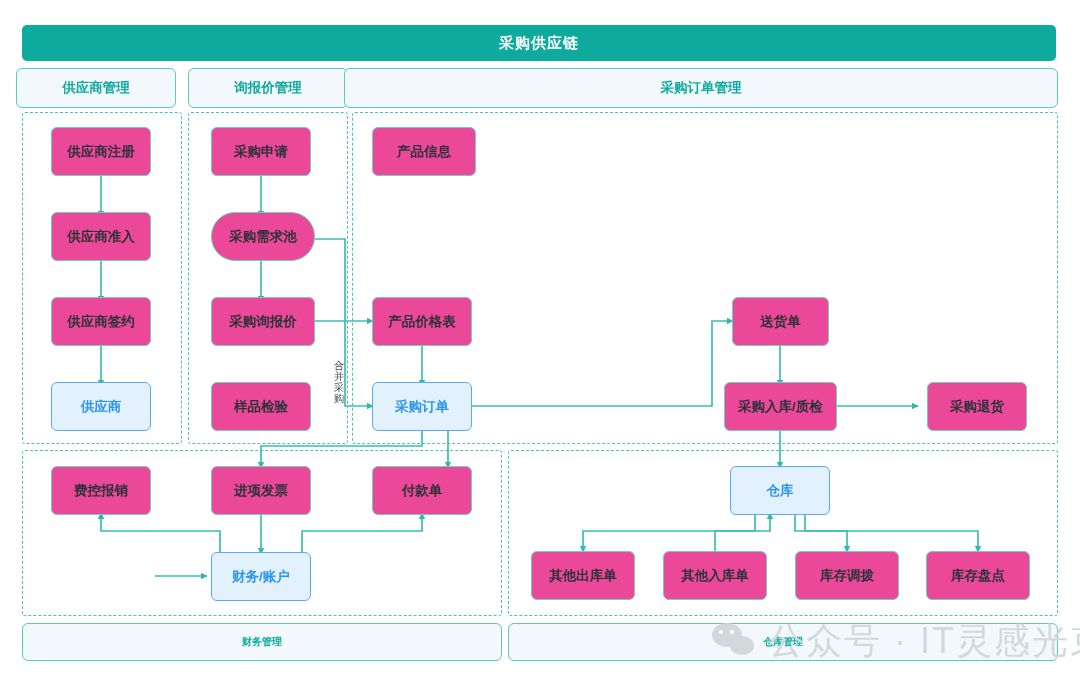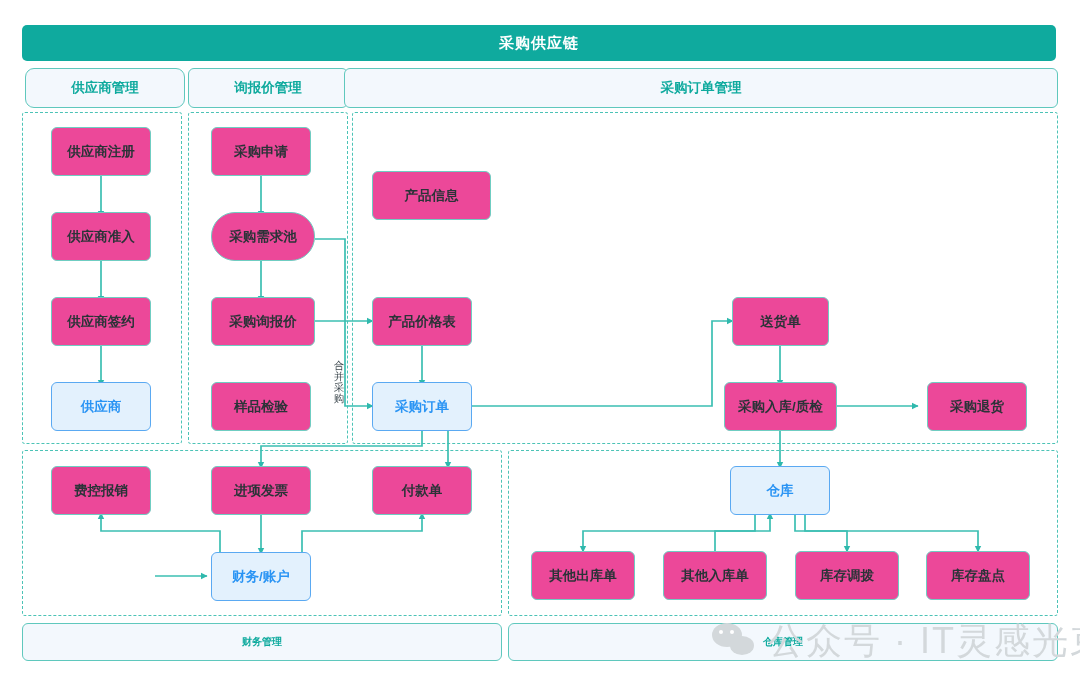--- a/index.html
+++ b/index.html
@@ -61,21 +61,21 @@
   .wm-logo .b2{width:24px;height:19px;left:18px;top:13px;}
   .wm-logo .d{position:absolute;width:4px;height:4px;border-radius:50%;background:#fff;}
 </style>
 </head>
 <body>
 
 <div id="stage">
 
   <div class="title-bar">采购供应链</div>
 
-  <div class="col-head" style="left:25px;top:68px;width:158px;border-radius:9px;">供应商管理</div>
+  <div class="col-head" style="left:16px;top:68px;width:158px;">供应商管理</div>
   <div class="col-head" style="left:188px;top:68px;width:158px;">询报价管理</div>
   <div class="col-head" style="left:344px;top:68px;width:712px;">采购订单管理</div>
 
   <div class="zone" style="left:22px;top:112px;width:158px;height:330px;"></div>
   <div class="zone" style="left:188px;top:112px;width:158px;height:330px;"></div>
   <div class="zone" style="left:352px;top:112px;width:704px;height:330px;"></div>
   <div class="zone" style="left:22px;top:450px;width:478px;height:164px;"></div>
   <div class="zone" style="left:508px;top:450px;width:548px;height:164px;"></div>
 
   <svg class="links" xmlns="http://www.w3.org/2000/svg">
@@ -139,21 +139,21 @@
   <div class="node" style="left:51px;top:127px;width:100px;height:49px;">供应商注册</div>
   <div class="node" style="left:51px;top:212px;width:100px;height:49px;">供应商准入</div>
   <div class="node" style="left:51px;top:297px;width:100px;height:49px;">供应商签约</div>
   <div class="node hl" style="left:51px;top:382px;width:100px;height:49px;">供应商</div>
 
   <div class="node" style="left:211px;top:127px;width:100px;height:49px;">采购申请</div>
   <div class="node" style="left:211px;top:212px;width:104px;height:49px;border-radius:24px;">采购需求池</div>
   <div class="node" style="left:211px;top:297px;width:104px;height:49px;">采购询报价</div>
   <div class="node" style="left:211px;top:382px;width:100px;height:49px;">样品检验</div>
 
-  <div class="node" style="left:372px;top:127px;width:119px;height:49px;margin-top:44px;">产品信息</div>
+  <div class="node" style="left:372px;top:127px;width:104px;height:49px;">产品信息</div>
   <div class="node" style="left:372px;top:297px;width:100px;height:49px;">产品价格表</div>
   <div class="node hl" style="left:372px;top:382px;width:100px;height:49px;">采购订单</div>
   <div class="node" style="left:732px;top:297px;width:97px;height:49px;">送货单</div>
   <div class="node" style="left:724px;top:382px;width:113px;height:49px;">采购入库/质检</div>
   <div class="node" style="left:927px;top:382px;width:100px;height:49px;">采购退货</div>
 
   <div class="node" style="left:51px;top:466px;width:100px;height:49px;">费控报销</div>
   <div class="node" style="left:211px;top:466px;width:100px;height:49px;">进项发票</div>
   <div class="node" style="left:372px;top:466px;width:100px;height:49px;">付款单</div>
   <div class="node hl" style="left:211px;top:552px;width:100px;height:49px;">财务/账户</div>

